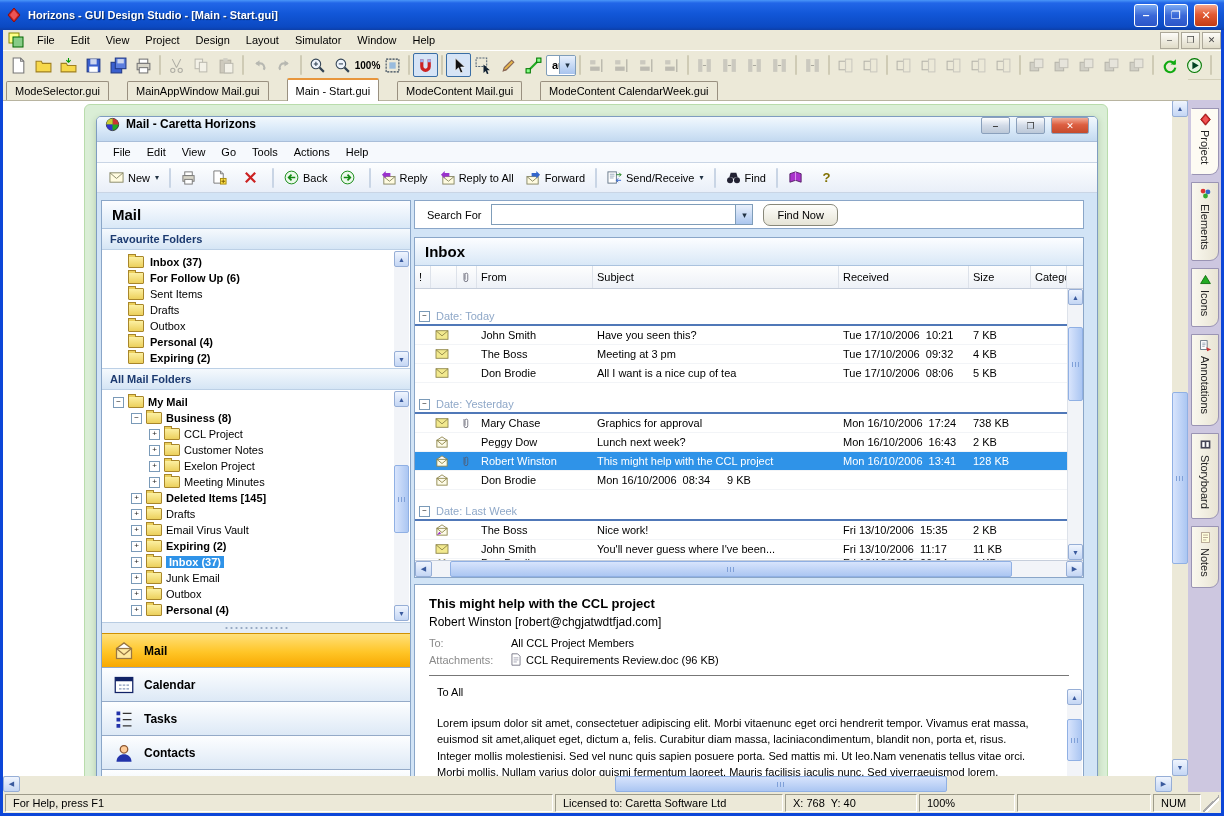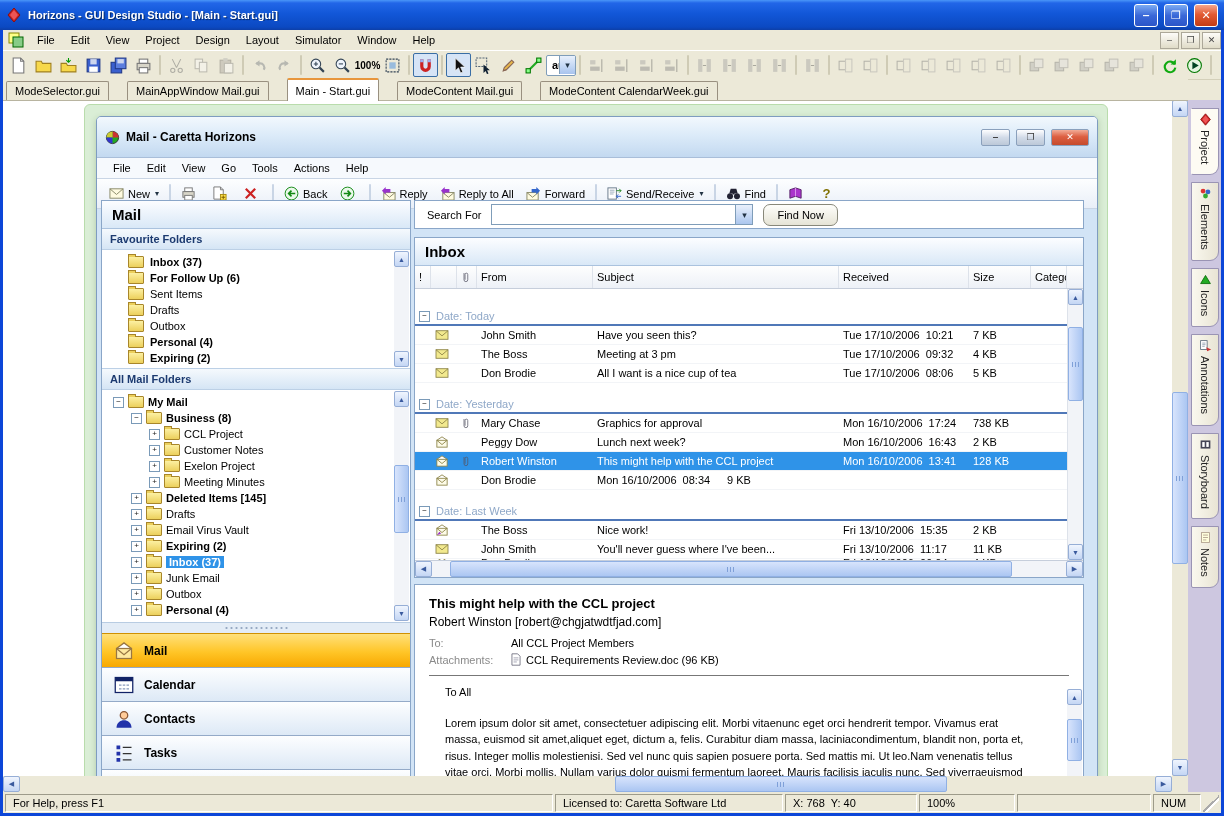--- a/index.html
+++ b/index.html
@@ -81,21 +81,21 @@
   .sbp{border:1px solid;border-color:#9d9b8a #fff #fff #9d9b8a;display:flex;align-items:center;padding:0 7px;white-space:pre}
   .sbp.grow{flex:1}
   .grip{width:16px;display:flex;align-items:flex-end;justify-content:flex-end;
     background:
       linear-gradient(135deg,transparent 50%,#aaa 50% 58%,#fff 58% 66%,transparent 66%)}
 
   
   .mwin{position:absolute;left:93px;top:16px;width:1000px;height:676px;background:#d2e4f6;border:1px solid #7e9cc0;
     border-radius:5px 5px 0 0;box-shadow:0 2px 6px rgba(60,90,40,.25)}
   .mtitle{height:24px;background:linear-gradient(#f2f8fd,#dcebf9 45%,#c3d9f0);border-bottom:1px solid #a9bed9;
-    border-radius:4px 4px 0 0;display:flex;align-items:center;gap:6px;padding:8px 8px;font-weight:bold;font-size:12px}
+    border-radius:4px 4px 0 0;display:flex;align-items:flex-start;gap:6px;padding:0 8px;font-weight:bold;font-size:12px}
   .mtitle svg{width:15px;height:15px}
   .mtitle .t{flex:1}
   .mbtn{width:27px;height:15px;border:1px solid #8aa0bc;border-radius:2px;display:flex;align-items:center;justify-content:center;
     font-size:9px;color:#333;background:linear-gradient(#fefeff,#d2dbe8 50%,#bcc8d8)}
   .mbtn.close{width:36px;color:#fff;background:linear-gradient(#f2ac97,#dd5f41 45%,#c54a2c)}
   .mmenu{height:20px;background:#f6f9fd;border-bottom:1px solid #c9d5e5;display:flex;align-items:center;padding:0 8px}
   .mmenu span{padding:2px 8px}
   .mtoolbar{height:29px;background:linear-gradient(#fdfeff,#e9eff8);border-bottom:1px solid #c9d5e5;display:flex;
     align-items:center;padding:0 6px}
   .mtbi{display:flex;align-items:center;gap:4px;padding:3px 6px;border-radius:3px}
@@ -174,21 +174,21 @@
   .preview{margin-top:6px;flex:1;background:#fff;border:1px solid #8aa6c8;box-sizing:border-box;position:relative;
     padding:11px 14px 0;overflow:hidden}
   .pv-subj{font-weight:bold;font-size:13px}
   .pv-from{font-size:12px;margin-top:4px}
   .pv-meta{display:grid;grid-template-columns:82px 1fr;row-gap:4px;margin-top:8px;align-items:center}
   .pv-lab{color:#8a8a8a}
   .pv-att{display:flex;align-items:center;gap:5px}
   .pv-att svg{width:10px;height:13px}
   .pv-div{border-top:1px solid #777;margin:9px 0 8px}
   .pv-body{line-height:1.5;padding-right:24px}
-  .pv-body p{margin:0 16px 14px}
+  .pv-body p{margin:0 8px 14px}
   .pvscroll{position:absolute;right:1px;top:104px;bottom:1px;width:15px;display:flex;flex-direction:column;background:#f2f4f8}
   .pvscroll .sb-arrow{height:14px;flex:none}
   .pvscroll .mid{flex:1;position:relative}
 </style>
 </head>
 <body>
 
 <svg width="0" height="0" style="position:absolute">
 <defs>
   <symbol id="s-page" viewBox="0 0 16 16">
@@ -1162,30 +1162,30 @@
 
           <div class="navitem">
             <svg>
               <use href="#s-navcal"></use>
             </svg>
             <span>Calendar</span>
           </div>
 
           <div class="navitem">
             <svg>
+              <use href="#s-navtasks"></use>
+            </svg>
+            <span>Tasks</span>
+          </div>
+
+          <div class="navitem">
+            <svg>
               <use href="#s-navcontact"></use>
             </svg>
             <span>Contacts</span>
-          </div>
-
-          <div class="navitem">
-            <svg>
-              <use href="#s-navtasks"></use>
-            </svg>
-            <span>Tasks</span>
           </div>
 
           <div class="navitem">
 
             <span></span>
           </div>
         </div>
     </div>
 
     <div class="rpanel">

